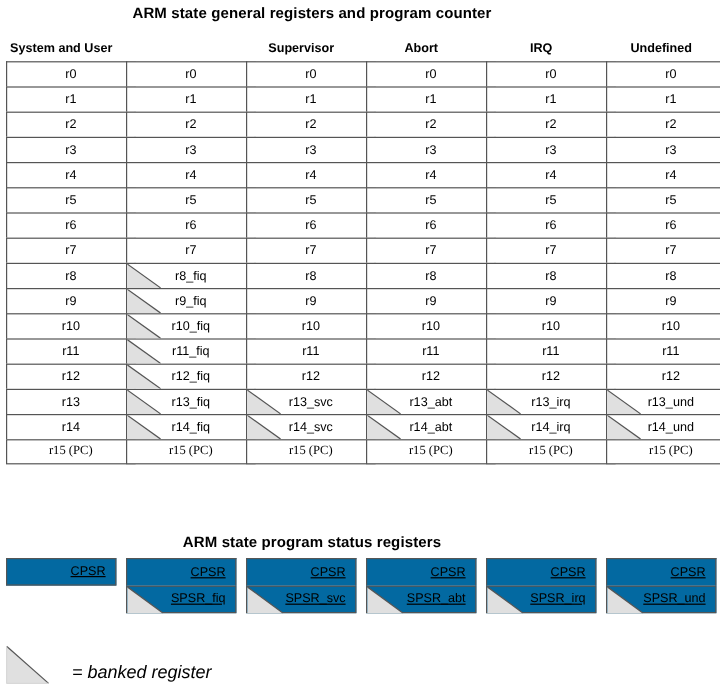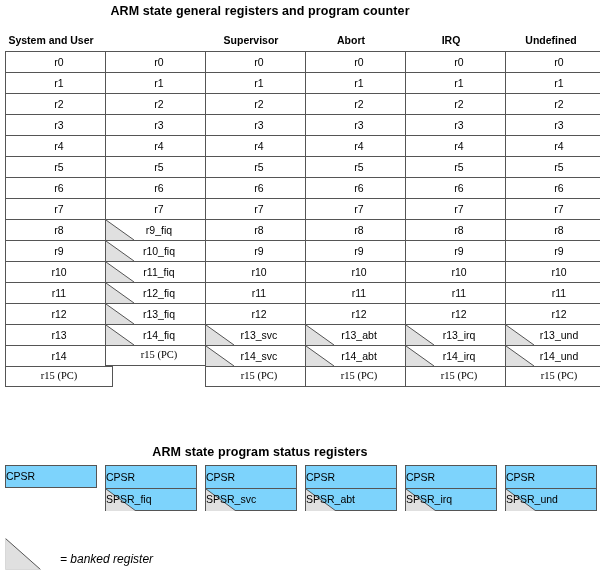--- a/index.html
+++ b/index.html
@@ -77,44 +77,46 @@
     position: absolute;
     top: 465px;
     width: 92px;
   }
   .psr-cell {
     position: relative;
     height: 23px;
     border: 1px solid #555555;
     border-bottom: none;
     box-sizing: border-box;
-    background: #7dd3fc;
+    background: #0369a1;
     display: flex;
     align-items: center;
+    justify-content: flex-end;
     padding-right: 8px;
     font-size: 10.5px;
     line-height: 1;
+    text-decoration: underline;
   }
   .psr-cell.last { border-bottom: 1px solid #555555; }
   .psr-cell .label { position: relative; z-index: 2; }
   .psr-cell .bank-mark { height: 23px; width: 30px; }
 
   
   #legend-shape {
     position: absolute;
     left: 5px;
     top: 538px;
     width: 36px;
     height: 32px;
   }
   #legend-text {
     position: absolute;
     left: 60px;
     top: 552px;
-    font-size: 12px;
+    font-size: 15px;
     font-style: italic;
   }
 </style>
 </head>
 <body>
 
 <div class="title" id="title-registers">ARM state general registers and program counter</div>
 
 <div id="col-headers">
     <div class="col-header" style="left: 4px;">System and User</div>
@@ -193,20 +195,29 @@
         <span class="label">r4</span>
       </div>
       <div class="reg-cell">
         <span class="label">r5</span>
       </div>
       <div class="reg-cell">
         <span class="label">r6</span>
       </div>
       <div class="reg-cell">
         <span class="label">r7</span>
+      </div>
+      <div class="reg-cell">
+        <span class="bank-mark">
+          <svg width="28" height="20" viewBox="0 0 28 20" xmlns="http://www.w3.org/2000/svg">
+            <polygon points="0,0 0,20 28,20" fill="#e0e0e0" stroke="none"></polygon>
+            <line x1="0" y1="0" x2="28" y2="20" stroke="#555555" stroke-width="1"></line>
+          </svg>
+        </span>
+        <span class="label">r8_fiq</span>
       </div>
       <div class="reg-cell">
         <span class="bank-mark">
           <svg width="28" height="20" viewBox="0 0 28 20" xmlns="http://www.w3.org/2000/svg">
             <polygon points="0,0 0,20 28,20" fill="#e0e0e0" stroke="none"></polygon>
             <line x1="0" y1="0" x2="28" y2="20" stroke="#555555" stroke-width="1"></line>
           </svg>
         </span>
         <span class="label">r9_fiq</span>
       </div>

